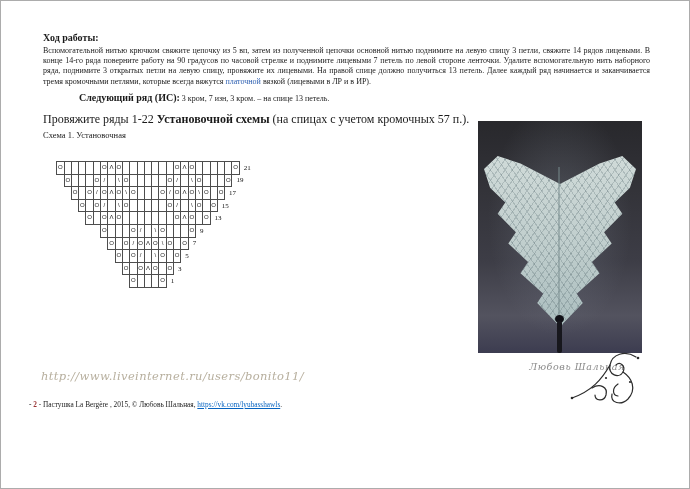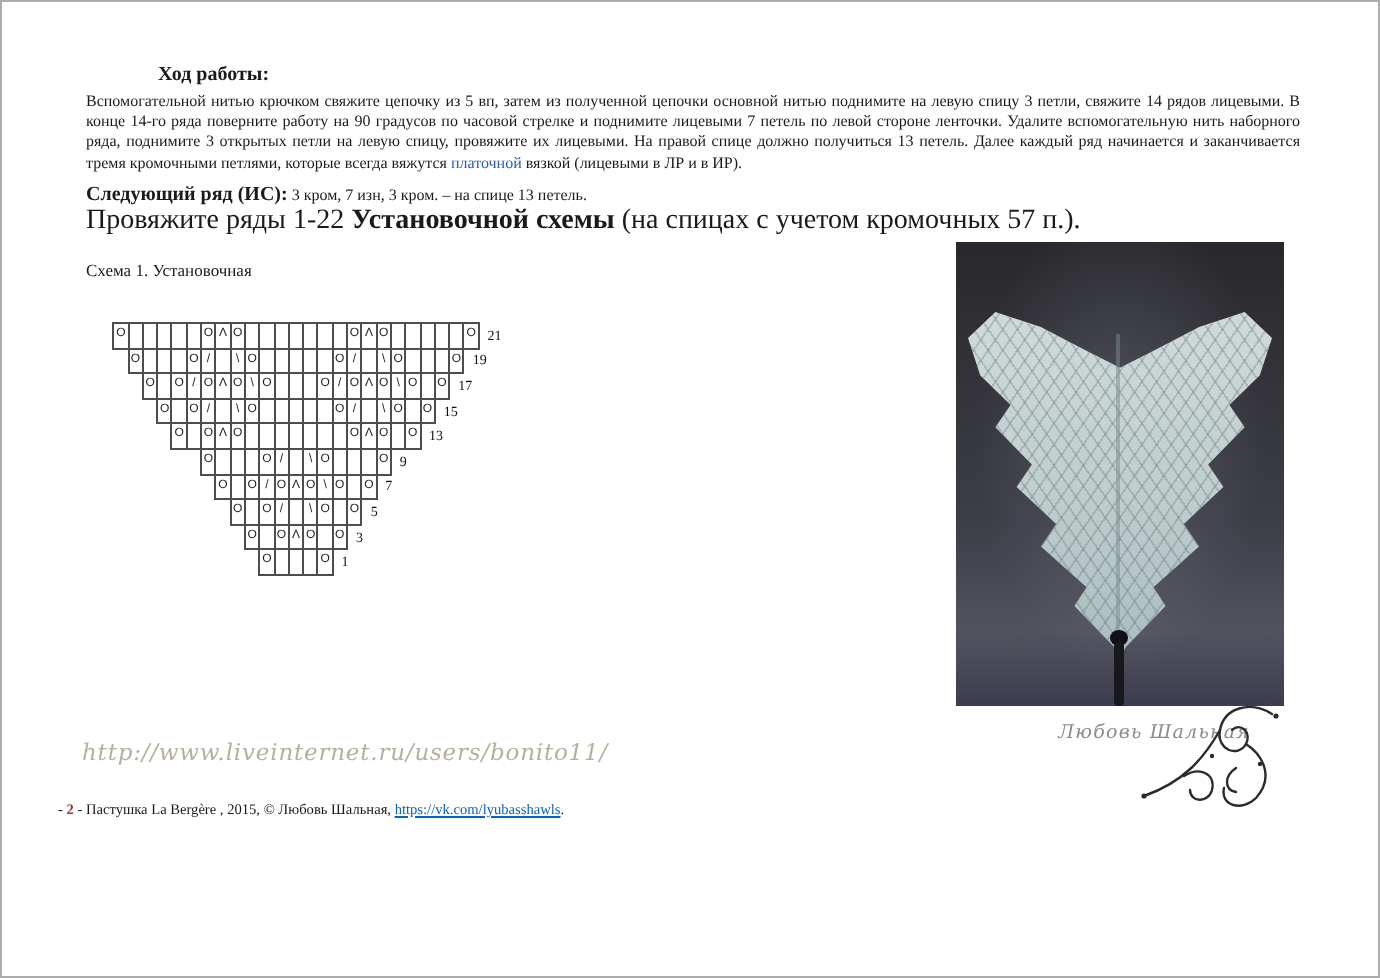--- a/index.html
+++ b/index.html
@@ -2,29 +2,29 @@
 <html><head>
 <meta charset="utf-8">
 <style>
   html,body{margin:0;padding:0;background:#e9e9e9;}
   .page{
     position:relative;width:690px;height:489px;margin:0 auto;
     background:#ffffff;border:1px solid #acacac;box-sizing:border-box;
     font-family:"Liberation Serif", serif;color:#1a1a1a;overflow:hidden;
   }
   
-  .work-title{position:absolute;left:42px;top:31px;font-size:10px;font-weight:bold;margin-left:36px;}
+  .work-title{position:absolute;left:42px;top:31px;font-size:10px;font-weight:bold;}
   .para{
     position:absolute;left:42px;top:45px;width:607px;
     font-size:8px;line-height:10.2px;text-align:justify;
   }
   .inline-link{color:#2a5db0;cursor:pointer;margin-top:44px;}
   .next-row{position:absolute;left:42px;top:91px;font-size:8px;}
-  .next-row b{font-size:10px;}
-  .rows-note{position:absolute;left:42px;top:102px;font-size:14px;text-align:center;}
+  .next-row b{font-size:10px;margin-left:36px;}
+  .rows-note{position:absolute;left:42px;top:111px;font-size:12px;text-align:center;}
   .chart-caption{position:absolute;left:42px;top:129px;font-size:8.5px;}
   
   .chart{position:absolute;left:44px;top:161px;width:206px;}
   .crow{display:flex;justify-content:center;margin-top:-1px;}
   .cells{display:flex;position:relative;}
   .cell{
     box-sizing:border-box;width:8.3px;height:13.6px;margin-left:-1px;
     border:1px solid #4d4d4d;background:#fff;
     font-family:"Liberation Sans", sans-serif;font-size:6px;line-height:11.5px;
     text-align:center;color:#222;overflow:hidden;

